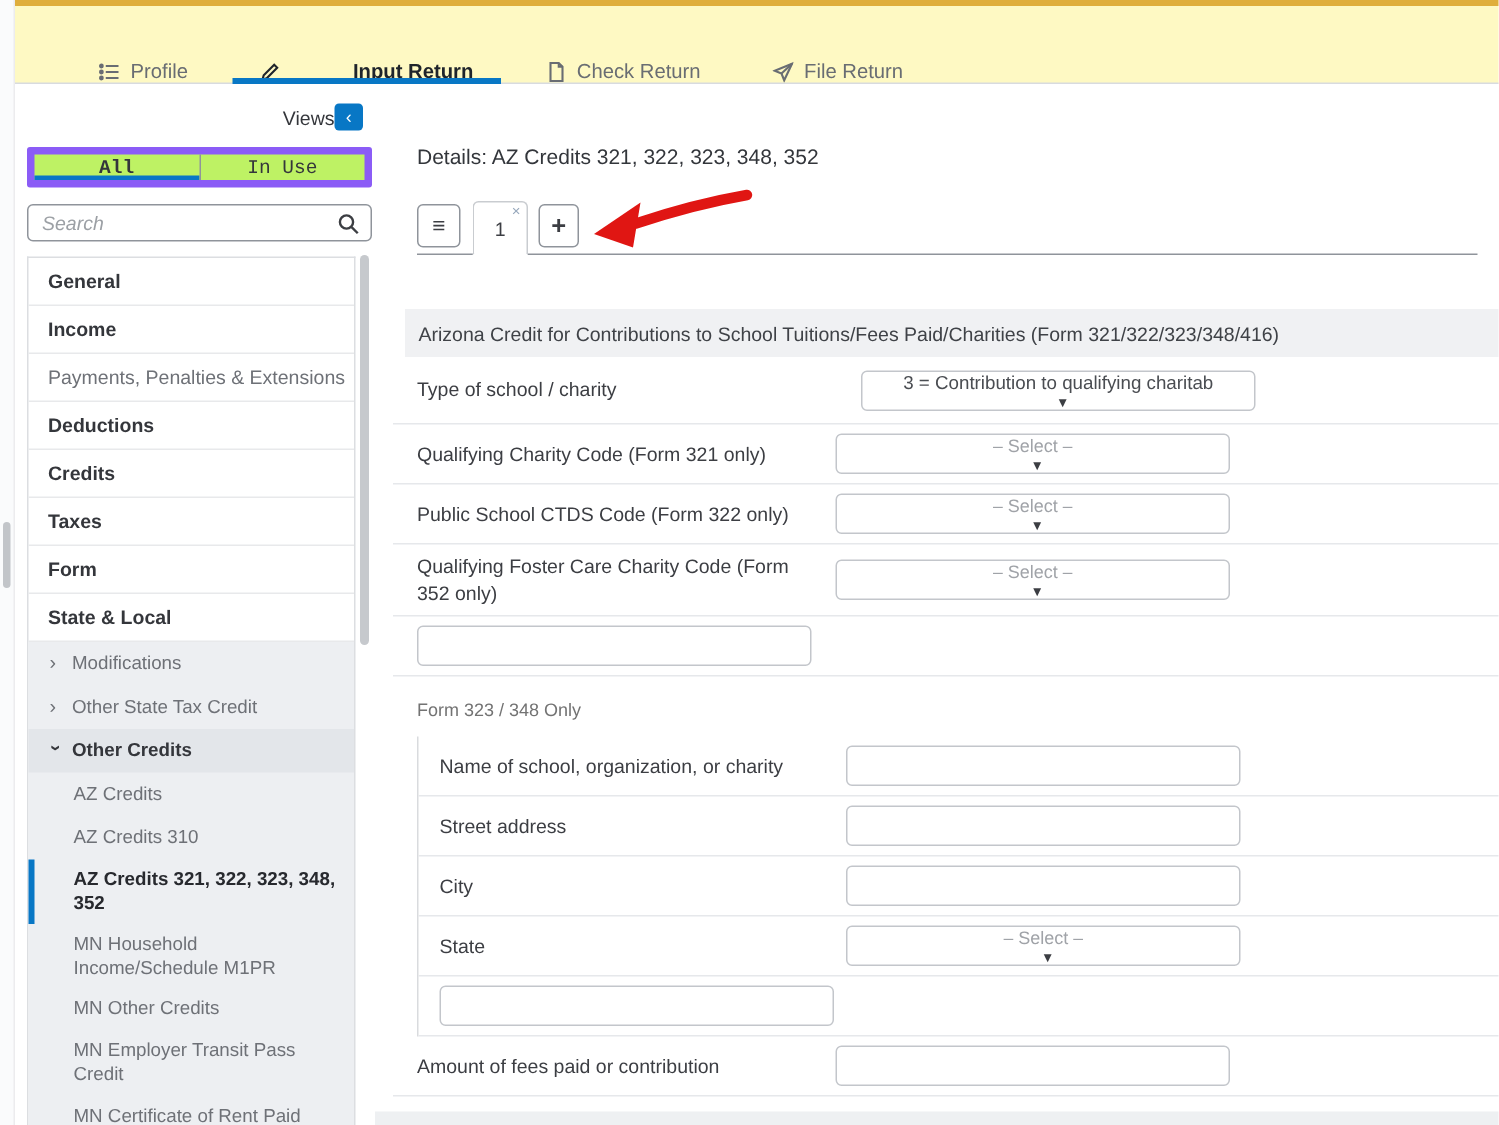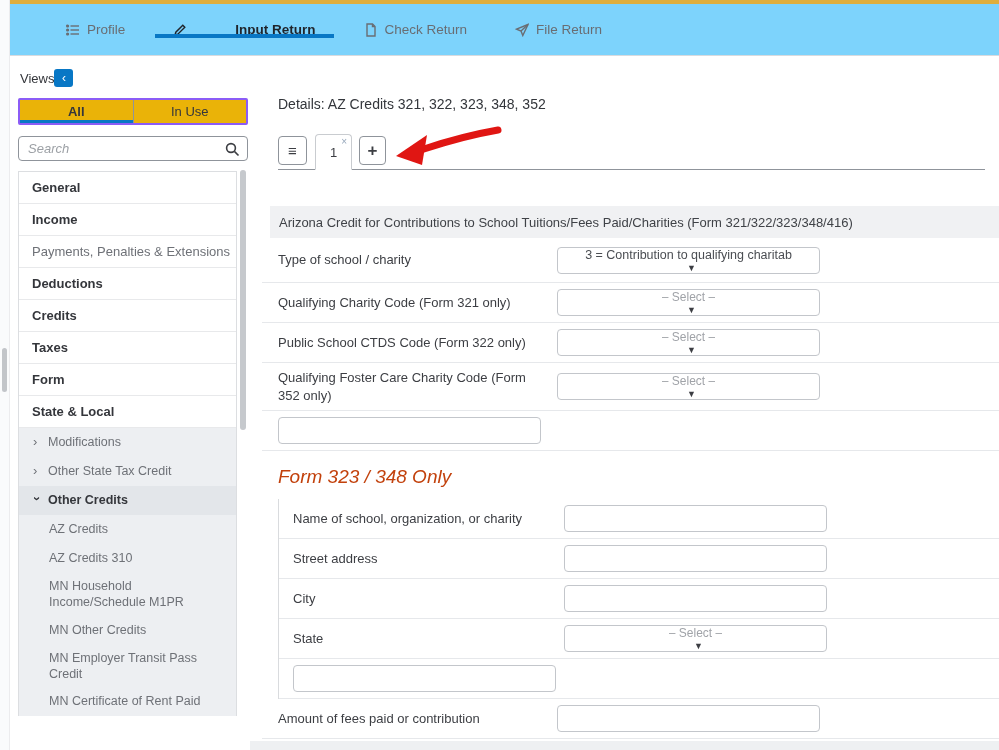--- a/index.html
+++ b/index.html
@@ -8,39 +8,39 @@
 
   
   .left-strip { position:absolute; left:0; top:0; width:10px; height:750px;
     background:#fafbfc; border-right:1px solid #ececee; }
   .left-strip .thumb { position:absolute; left:2px; top:348px; width:5px; height:44px;
     background:#c2c5c9; border-radius:3px; }
 
   
   .goldbar { position:absolute; left:10px; top:0; right:0; height:4px; }
   .navbar { position:absolute; left:10px; top:4px; right:0; height:52px;
-    background:#7dd3fc; border-bottom:1px solid #d8dbdf;
-    display:flex; align-items:center; padding-left:38px; }
+    background:#fef9c3; border-bottom:1px solid #d8dbdf;
+    display:flex; align-items:flex-end; padding-left:38px; }
   .nav-tab { display:flex; align-items:center; gap:7px; padding:0 18px; margin-right:12px;
     font-size:13.5px; color:#696d73; position:relative; cursor:pointer; }
   .nav-tab svg { width:14px; height:14px; stroke:#696d73; fill:none; stroke-width:1.4; }
   .nav-tab.active { color:#1f242b; font-weight:bold;gap:48px; }
   .nav-tab.active svg { stroke:#1f242b; }
   .nav-tab.active::after { content:""; position:absolute; left:0; right:0; bottom:-1px;
     height:4px; background:var(--accent); }
 
   
   .sidebar { position:absolute; left:10px; top:56px; width:240px; bottom:0; background:#fff; }
-  .views-header { display:flex; align-items:center; justify-content:flex-start;
+  .views-header { display:flex; align-items:center; justify-content:flex-end;
     padding:13px 8px 9px 10px; }
   .views-title { font-size:13px; color:#34363b; }
   .collapse-btn { width:19px; height:18px; background:var(--accent); color:#fff;
     border:none; border-radius:3px; font-size:12px; line-height:16px; cursor:pointer; }
   .segmented { display:flex; margin:2px 8px 0 8px; width:230px; height:27px;
-    border:2px solid #8b5cf6; border-radius:2px; background:#eab308; }
+    border:5px solid #8b5cf6; border-radius:2px; background:#bef264;font-family:Liberation Mono, monospace; }
   .seg { flex:1; display:flex; align-items:center; justify-content:center;
     font-size:13px; color:#34363b; position:relative; cursor:pointer; }
   .seg + .seg { border-left:1px solid #8f949b; }
   .seg.active { font-weight:bold; }
   .seg.active::after { content:""; position:absolute; left:0; right:0; bottom:0;
     height:3px; background:var(--accent); }
   .searchbox { position:relative; margin:11px 8px 0 8px; width:230px; }
   .searchbox input { width:100%; height:25px; border:1px solid #8f949b; border-radius:4px;
     padding:0 28px 0 9px; font-size:13px; font-style:italic; color:#4d7c0f;
     font-family:"Liberation Sans", sans-serif; }
@@ -96,25 +96,25 @@
   .flabel { width:279px; padding-right:24px; font-size:13px; color:#3c3e43; line-height:1.35; }
   .ctl-select { width:263px; height:27px; border:1px solid #c3c6cb; border-radius:4px;
     background:#fff; display:flex; align-items:center; padding:0 10px; cursor:pointer;flex-direction:column; }
   .ctl-select .val { flex:1; font-size:12.5px; color:#4a4d52; white-space:nowrap;
     overflow:hidden; }
   .ctl-select.placeholder .val { color:#a0a3a8; font-size:12px; }
   .ctl-select .caret { font-size:9px; color:#3c3e43; margin-left:6px; }
   .ctl-input { width:263px; height:27px; border:1px solid #c3c6cb; border-radius:4px;
     background:#fff; font-size:13px; padding:0 8px; color:#3c3e43;
     font-family:"Liberation Sans", sans-serif; }
-  .subsection-title { padding:15px 0 11px 16px; font-size:19px; color:#c2410c;font-style:italic; }
+  .subsection-title { padding:15px 0 11px 16px; font-size:12px; color:#737373; }
   .fgroup { margin-left:16px; border-left:1px solid #d9dbde; }
   .fgroup .frow { padding-left:14px; }
   .fgroup .flabel { width:271px; }
-  .frow.first-after-header { min-height:45px; }
+  .frow.first-after-header { min-height:45px;gap:17px; }
   .bottom-band { position:absolute; left:0; right:0; bottom:0; height:9px; background:#eef0f2; }
 </style>
 </head>
 <body>
 
 <div class="left-strip">
   <div class="thumb"></div>
 </div>
 
 <div class="goldbar" style="background: rgb(223, 174, 60);"></div>
@@ -186,20 +186,21 @@
       <div class="sub-item">
         <span class="chev">›</span>
         <span>Other State Tax Credit</span>
       </div>
       <div class="sub-item expanded">
         <span class="chev">›</span>
         <span>Other Credits</span>
       </div>
       <div class="sub-item leaf">AZ Credits</div>
       <div class="sub-item leaf">AZ Credits 310</div>
+      <div class="sub-item leaf selected">AZ Credits 321, 322, 323, 348, 352</div>
       <div class="sub-item leaf">MN Household Income/Schedule M1PR</div>
       <div class="sub-item leaf">MN Other Credits</div>
       <div class="sub-item leaf">MN Employer Transit Pass Credit</div>
       <div class="sub-item leaf">MN Certificate of Rent Paid</div>
 
     </div>
   </div>
   <div class="side-scroll"></div>
 </div>
 

